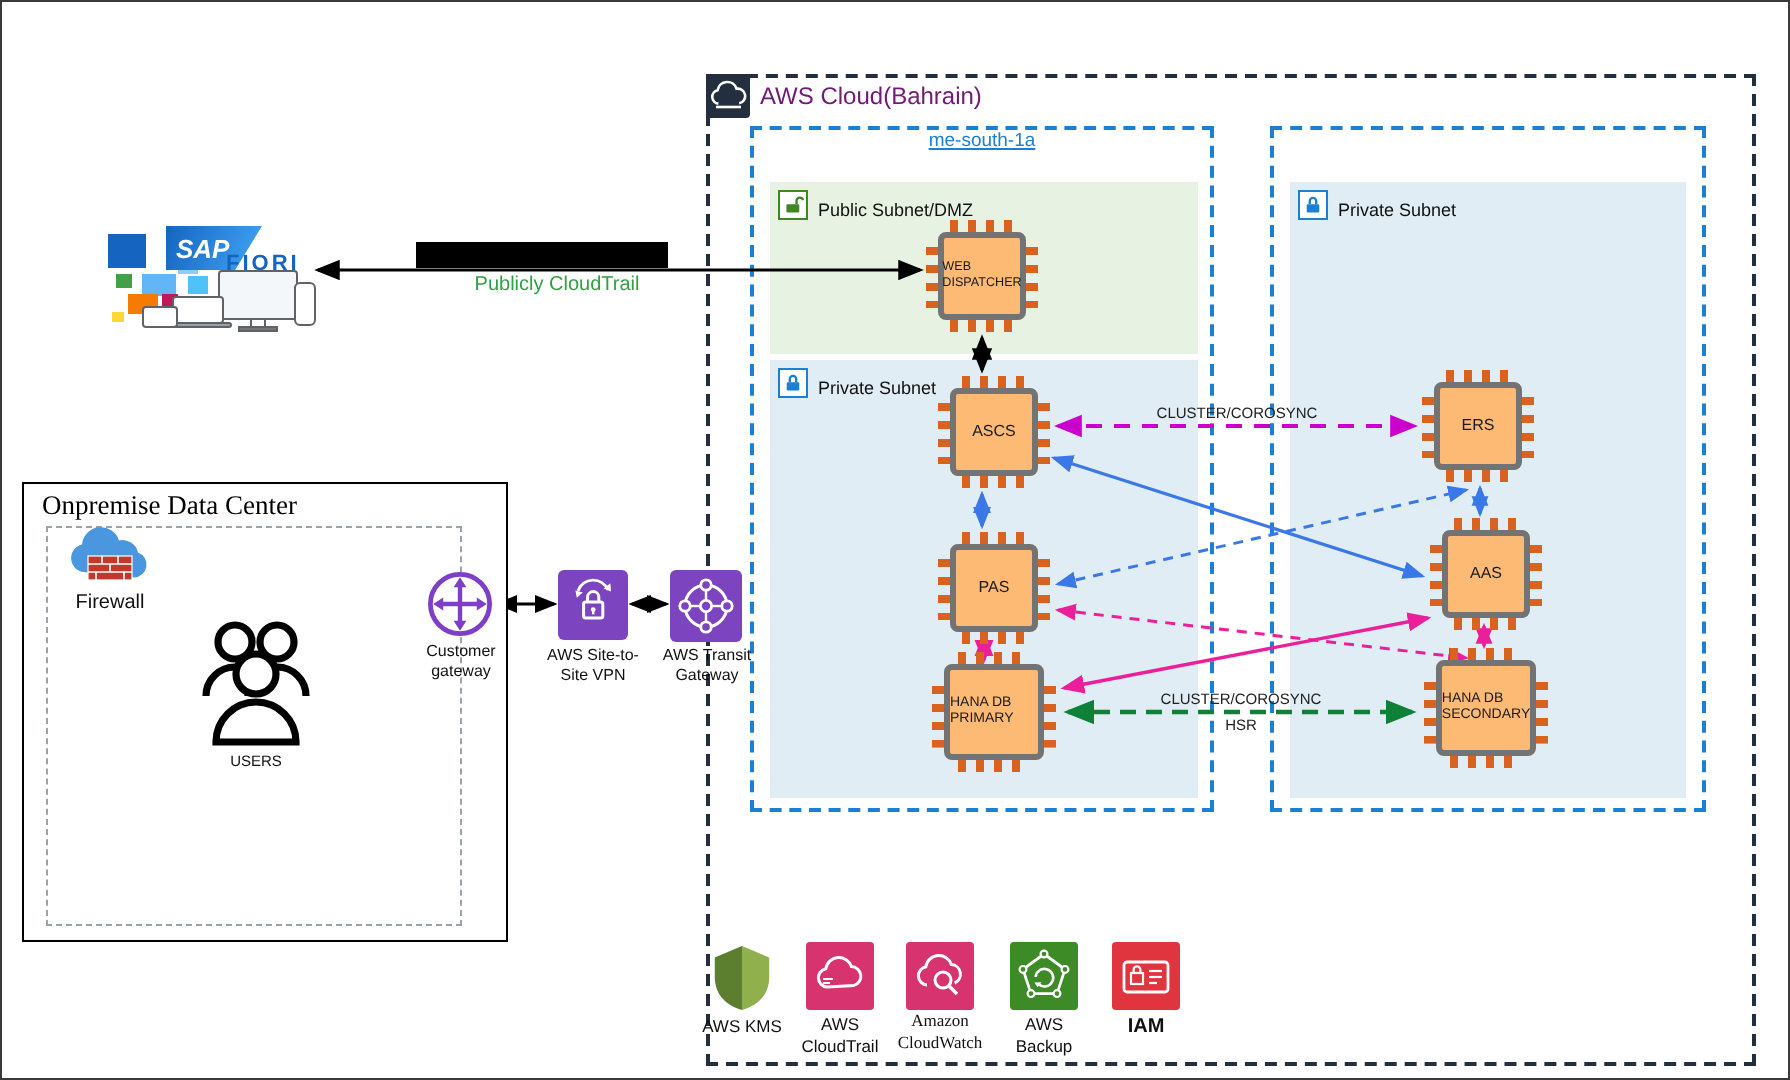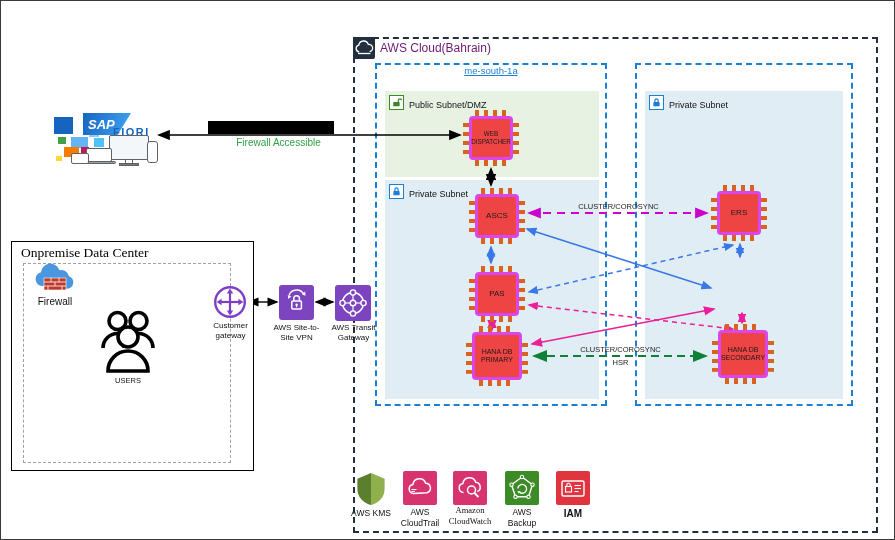--- a/index.html
+++ b/index.html
@@ -36,22 +36,22 @@
   .chip { position:absolute; }
   .chip .pins { position:absolute; inset:0; display:block;
     background-image:
       repeating-linear-gradient(90deg,#D9621E 0 4px, transparent 4px 9px),
       repeating-linear-gradient(90deg,#D9621E 0 4px, transparent 4px 9px),
       repeating-linear-gradient(0deg,#D9621E 0 4px, transparent 4px 9px),
       repeating-linear-gradient(0deg,#D9621E 0 4px, transparent 4px 9px);
     background-size:58% 7px, 58% 7px, 7px 58%, 7px 58%;
     background-position:50% 0, 50% 100%, 0 50%, 100% 50%;
     background-repeat:no-repeat; }
-  .chip-body { position:absolute; inset:6px; border:3px solid #d946ef; border-radius:4px; background:#ef4444;
-    display:flex; align-items:center; justify-content:center; text-align:center; }
+  .chip-body { position:absolute; inset:6px; border:3px solid #737373; border-radius:4px; background:#fdba74;
+    display:flex; align-items:center; justify-content:center; text-align:left; }
   .chip-label { font-size:8px; color:#1a1a1a; line-height:1.2; }
   .chip-label.sm { font-size:6.3px; }
   .chip-label.md { font-size:7px; }
 
   
   .line-label { font-size:7.5px; color:#222; text-align:center; }
   .pub-acc { left:205px; top:136px; width:145px; text-align:center; font-size:10px; color:#2FA043; }
   .redacted { left:207px; top:120px; width:126px; height:13px; background:#000; }
 
   
@@ -167,21 +167,21 @@
 
     <line x1="491" y1="317" x2="491" y2="329" stroke="#EA1F99" stroke-width="1.7" marker-start="url(#m-p)" marker-end="url(#m-p)"></line>
     <line x1="531" y1="343" x2="713" y2="308" stroke="#EA1F99" stroke-width="1.7" marker-start="url(#m-p)" marker-end="url(#m-p)"></line>
     <line x1="528" y1="304" x2="732" y2="328" stroke="#EA1F99" stroke-width="1.5" stroke-dasharray="5 4" marker-start="url(#m-p)" marker-end="url(#m-p)"></line>
     <line x1="741" y1="312" x2="741" y2="322" stroke="#EA1F99" stroke-width="1.5" stroke-dasharray="5 4" marker-start="url(#m-p)" marker-end="url(#m-p)"></line>
 
     <line x1="533" y1="355" x2="705" y2="355" stroke="#0E8038" stroke-width="2.2" stroke-dasharray="8 5" marker-start="url(#m-g)" marker-end="url(#m-g)"></line>
   </svg>
 
   <div class="abs redacted"></div>
-  <div class="abs pub-acc">Firewall Accessible</div>
+  <div class="abs pub-acc">Publicly CloudTrail</div>
   <div class="abs line-label" style="left:560px;top:201px;width:115px;">CLUSTER/COROSYNC</div>
   <div class="abs line-label" style="left:562px;top:344px;width:115px;">CLUSTER/COROSYNC</div>
   <div class="abs line-label" style="left:562px;top:357px;width:115px;">HSR</div>
 
   <div class="chip" style="left:462px;top:109px;width:56px;height:56px;">
     <i class="pins"></i>
     <div class="chip-body">
         <span class="chip-label sm">WEB DISPATCHER</span>
       </div>
   </div>
@@ -200,20 +200,26 @@
   <div class="chip" style="left:465px;top:325px;width:62px;height:60px;">
     <i class="pins"></i>
     <div class="chip-body">
         <span class="chip-label md">HANA DB PRIMARY</span>
       </div>
   </div>
   <div class="chip" style="left:710px;top:184px;width:56px;height:56px;">
     <i class="pins"></i>
     <div class="chip-body">
         <span class="chip-label">ERS</span>
+      </div>
+  </div>
+  <div class="chip" style="left:714px;top:258px;width:56px;height:56px;">
+    <i class="pins"></i>
+    <div class="chip-body">
+        <span class="chip-label">AAS</span>
       </div>
   </div>
   <div class="chip" style="left:711px;top:323px;width:62px;height:60px;">
     <i class="pins"></i>
     <div class="chip-body">
         <span class="chip-label md">HANA DB SECONDARY</span>
       </div>
   </div>
 
   <div class="abs tile" style="left:53px;top:116px;width:19px;height:17px;background:#1565C0;"></div>

